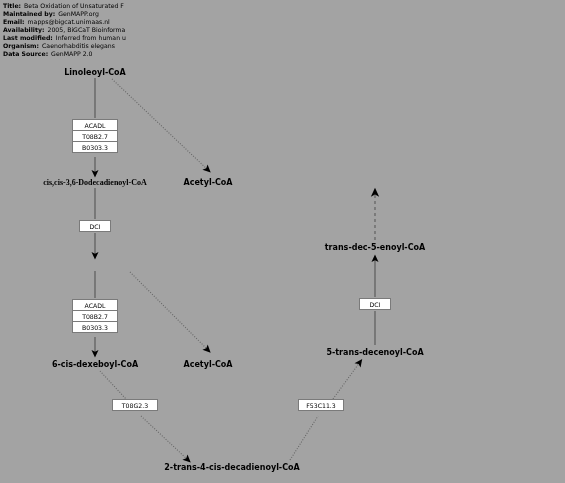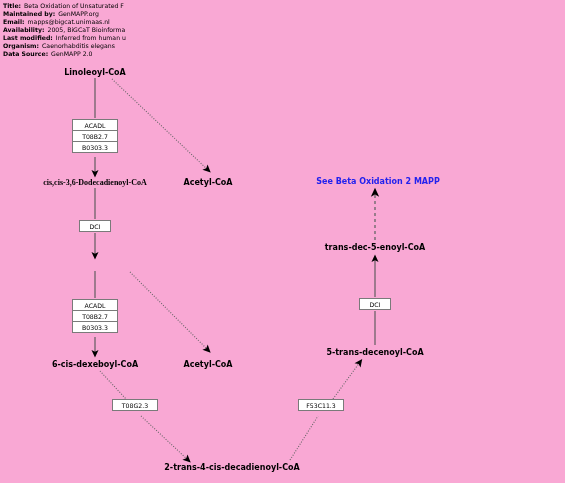--- a/index.html
+++ b/index.html
@@ -8,21 +8,21 @@
     background: #ffffff;
   }
   body {
     font-family: "DejaVu Sans", "Liberation Sans", sans-serif;
   }
   #page {
     position: relative;
     width: 565px;
     height: 483px;
     overflow: hidden;
-    background: #f9a8d4;
+    background: #a3a3a3;
   }
 
   
   #info-header {
     position: absolute;
     left: 3px;
     top: 2px;
     width: 560px;
     height: 56px;
     white-space: nowrap;
@@ -178,21 +178,20 @@
   <div class="node-label" style="left:95px; top:360px;">6-cis-dexeboyl-CoA</div>
 
   <div class="node-label" style="left:208px; top:360px;">Acetyl-CoA</div>
 
   <div class="node-label" style="left:232px; top:463px;">2-trans-4-cis-decadienoyl-CoA</div>
 
   <div class="node-label" style="left:375px; top:348px;">5-trans-decenoyl-CoA</div>
 
   <div class="node-label" style="left:375px; top:243px;">trans-dec-5-enoyl-CoA</div>
 
-  <div class="node-label link-label" style="left:378px; top:177px;">See Beta Oxidation 2 MAPP</div>
 
   <div class="gene-stack" style="left:95px; top:119px; width:46px;">
     <div class="gene-box" style="width:46px;">ACADL</div>
     <div class="gene-box" style="width:46px;">T08B2.7</div>
     <div class="gene-box" style="width:46px;">B0303.3</div>
   </div>
 
   <div class="gene-box" style="left:95px; top:220px; width:32px;">DCI</div>
 
   <div class="gene-stack" style="left:95px; top:299px; width:46px;">

